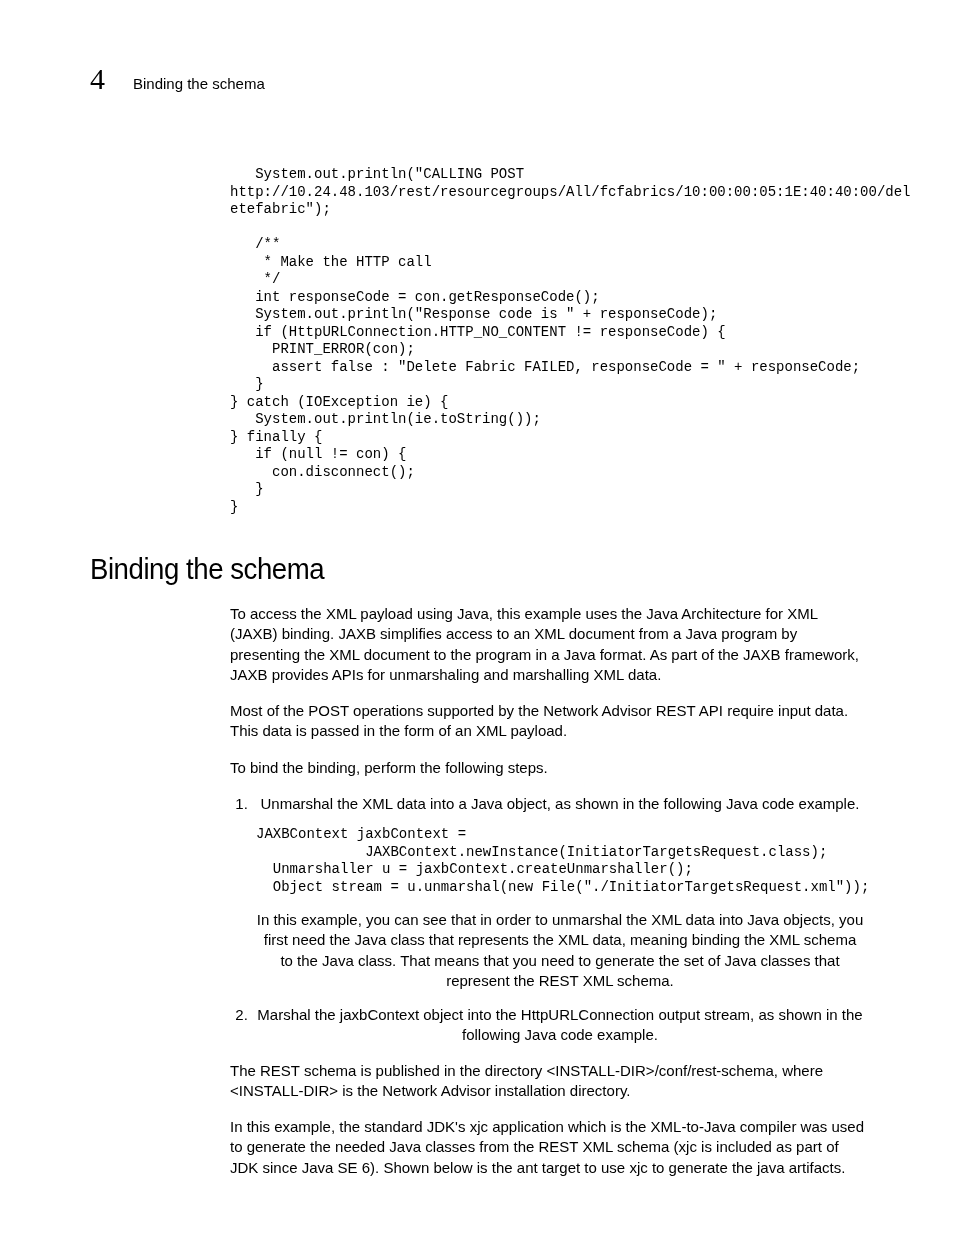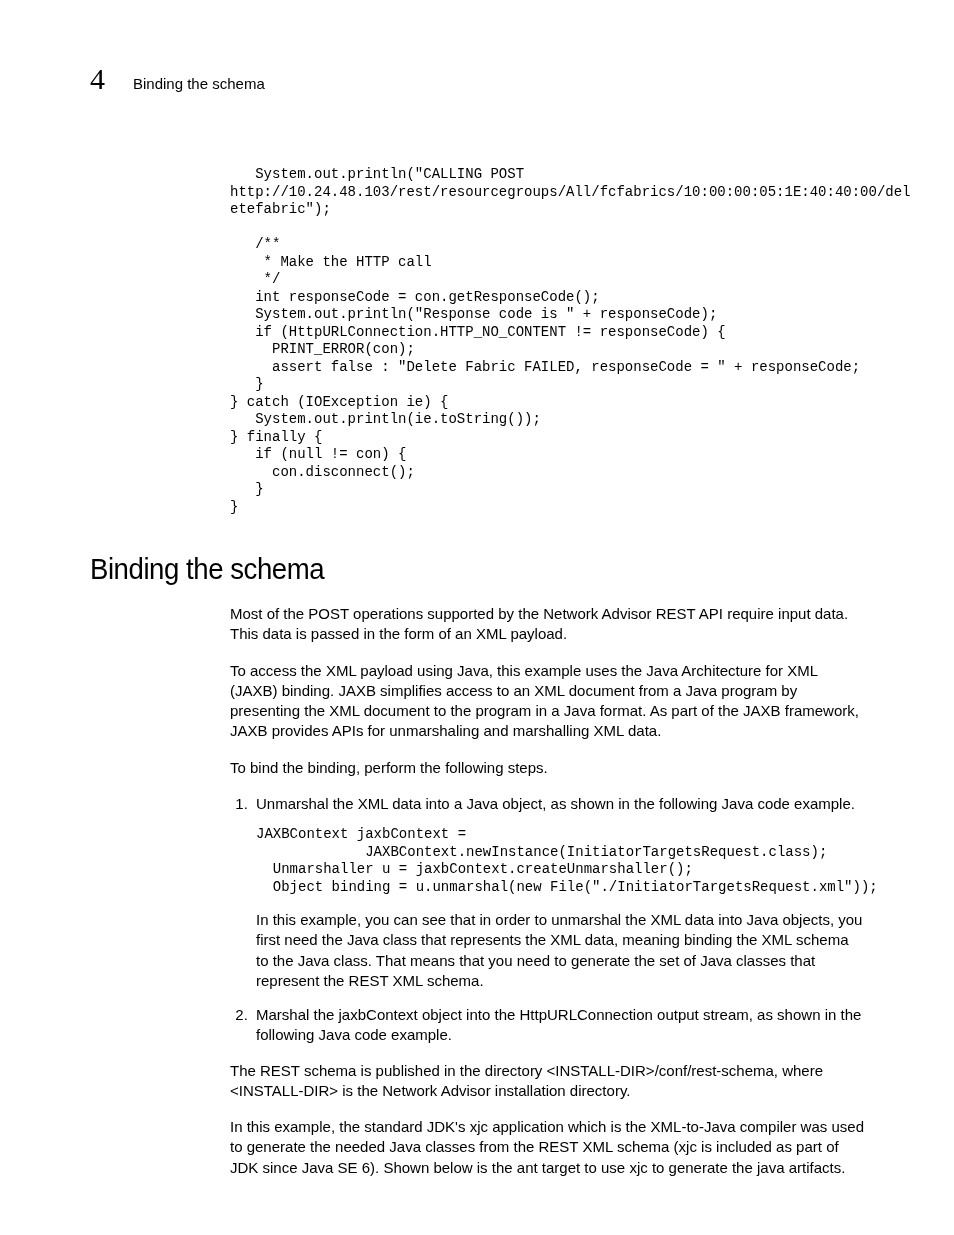--- a/index.html
+++ b/index.html
@@ -61,20 +61,21 @@
     padding-left: 22px;
     font-size: 15px;
     line-height: 1.35;
   }
   ol.steps > li {
     margin-bottom: 14px;
     padding-left: 4px;
   }
   .step-text {
     margin-bottom: 12px;
+    text-align: center;
   }
   .step-code {
     font-family: "Courier New", Courier, monospace;
     font-size: 14px;
     line-height: 1.25;
     white-space: pre;
     margin: 8px 0 14px 0;
   }
 </style>
 </head>
@@ -103,31 +104,31 @@
 } catch (IOException ie) {
    System.out.println(ie.toString());
 } finally {
    if (null != con) {
      con.disconnect();
    }
 }</div>
 
   <h1 class="section">Binding the schema</h1>
 
+  <div class="body-text">To access the XML payload using Java, this example uses the Java Architecture for XML (JAXB) binding. JAXB simplifies access to an XML document from a Java program by presenting the XML document to the program in a Java format. As part of the JAXB framework, JAXB provides APIs for unmarshaling and marshalling XML data.</div>
   <div class="body-text">Most of the POST operations supported by the Network Advisor REST API require input data. This data is passed in the form of an XML payload.</div>
-  <div class="body-text">To access the XML payload using Java, this example uses the Java Architecture for XML (JAXB) binding. JAXB simplifies access to an XML document from a Java program by presenting the XML document to the program in a Java format. As part of the JAXB framework, JAXB provides APIs for unmarshaling and marshalling XML data.</div>
   <div class="body-text">To bind the binding, perform the following steps.</div>
 
   <ol class="steps">
     <li>
       <div class="step-text">Unmarshal the XML data into a Java object, as shown in the following Java code example.</div>
       <div class="step-code">JAXBContext jaxbContext =
              JAXBContext.newInstance(InitiatorTargetsRequest.class);
   Unmarshaller u = jaxbContext.createUnmarshaller();
-  Object binding = u.unmarshal(new File("./InitiatorTargetsRequest.xml"));</div>
+  Object stream = u.unmarshal(new File("./InitiatorTargetsRequest.xml"));</div>
       <div class="step-text">In this example, you can see that in order to unmarshal the XML data into Java objects, you first need the Java class that represents the XML data, meaning binding the XML schema to the Java class. That means that you need to generate the set of Java classes that represent the REST XML schema.</div>
     </li>
     <li>
       <div class="step-text">Marshal the jaxbContext object into the HttpURLConnection output stream, as shown in the following Java code example.</div>
     </li>
   </ol>
 
   <div class="body-text">The REST schema is published in the directory &lt;INSTALL-DIR&gt;/conf/rest-schema, where &lt;INSTALL-DIR&gt; is the Network Advisor installation directory.</div>
   <div class="body-text">In this example, the standard JDK's xjc application which is the XML-to-Java compiler was used to generate the needed Java classes from the REST XML schema (xjc is included as part of JDK since Java SE 6). Shown below is the ant target to use xjc to generate the java artifacts.</div>
 

